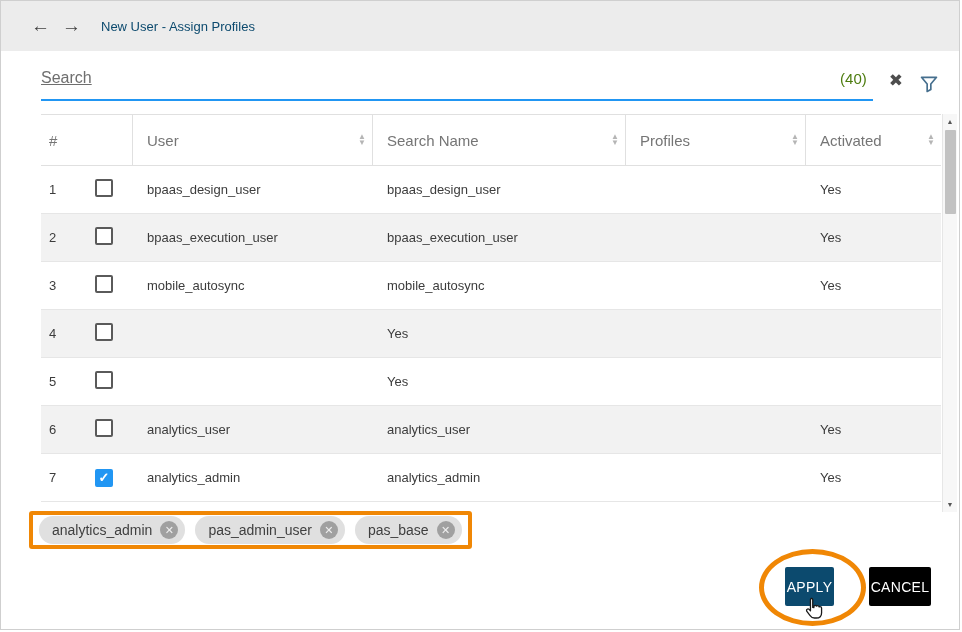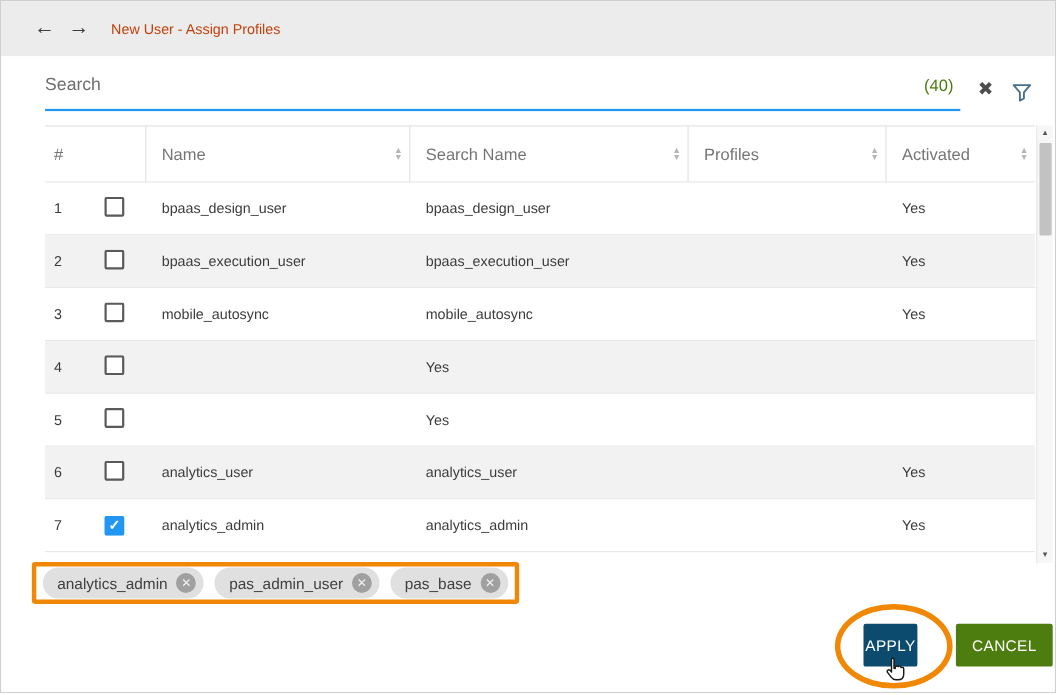--- a/index.html
+++ b/index.html
@@ -3,26 +3,26 @@
 <meta charset="utf-8">
 <style>
   * { box-sizing: border-box; margin: 0; padding: 0; }
   html,body { width: 962px; height: 632px; }
   body { font-family: "Liberation Sans", sans-serif; background: #fff; }
   .screen { position: relative; width: 960px; height: 630px; border: 1px solid #cfcfcf; background: #fff; overflow: hidden; }
 
   
   .topbar { height: 50px; background: #ececec; display: flex; align-items: center; padding-left: 30px; }
   .arrow { font-size: 19px; font-weight: bold; color: #3e3e3e; margin-right: 12px; cursor: pointer; }
-  .title { font-size: 13px; color: #c2410c; margin-left: 8px; }
+  .title { font-size: 13px; color: #0c4a6e; margin-left: 8px; }
 
   
   .searchrow { display: flex; align-items: flex-end; margin-left: 40px; height: 50px; }
   .searchfield { flex: 1; display: flex; justify-content: space-between; align-items: center; border-bottom: 2px solid #2196F3; height: 44px; }
-  .ph { font-size: 16px; color: #6e6e6e; }
+  .ph { font-size: 16px; color: #6e6e6e; text-decoration: underline; }
   .count { font-size: 15px; color: #4d7c0f; margin-right: 6px; }
   .clear { font-size: 17px; color: #4d4d4d; margin: 0 0 10px 16px; cursor: pointer; }
   .funnel { margin: 0 20px 7px 16px; cursor: pointer; }
 
   
   .table { margin: 13px 0 0 40px; width: 900px; font-size: 13px; color: #3c3c3c; }
   .thead { display: grid; grid-template-columns: 52px 40px 240px 253px 180px 1fr; height: 52px; border-top: 1px solid #e0e0e0; border-bottom: 1px solid #e0e0e0; color: #757575; font-size: 15px; }
   .hcell { display: flex; align-items: center; justify-content: space-between; padding: 0 6px 0 14px; border-right: 1px solid #e0e0e0; }
   .hcell:last-child { border-right: none; }
   .hcell.hnum { padding-left: 8px; border-right: none; }
@@ -44,21 +44,21 @@
 
   
   .chipwrap { display: inline-flex; margin: 9px 0 0 28px; border: 4px solid #F08705; border-radius: 3px; padding: 1px 6px; }
   .chips { display: flex; align-items: center; gap: 10px; }
   .chip { display: flex; align-items: center; height: 28px; background: #e0e0e0; border-radius: 16px; padding: 0 7px 0 13px; font-size: 14px; color: #3f3f3f; gap: 8px; }
   .chip-x { width: 18px; height: 18px; border-radius: 50%; background: #a0a0a0; color: #efefef; font-size: 11px; display: flex; align-items: center; justify-content: center; cursor: pointer; }
 
   
   .btn { position: absolute; top: 566px; height: 39px; border: none; color: #fff; font-size: 14px; font-family: "Liberation Sans", sans-serif; border-radius: 2px; cursor: pointer; letter-spacing: .3px; }
   .btn.apply { left: 784px; width: 49px; background: #0c4a6e; }
-  .btn.cancel { left: 868px; width: 88px; background: #4d7c0f; }
+  .btn.cancel { left: 868px; width: 62px; background: #000000; }
 
   
   .circle { position: absolute; left: 758px; top: 548px; width: 107px; height: 77px; border: 5px solid #F08705; border-radius: 50%; pointer-events: none; }
   .cursor { position: absolute; left: 801px; top: 594px; pointer-events: none; }
 </style>
 </head>
 <body>
 
 <div class="screen">
 
@@ -77,21 +77,21 @@
     <svg class="funnel" width="20" height="20" viewBox="0 0 24 24">
       <path d="M3 4 L21 4 L14.2 12 L14.2 18.6 L9.8 21 L9.8 12 Z" fill="none" stroke="#466f8e" stroke-width="2" stroke-linejoin="round"></path>
     </svg>
   </div>
 
   <div class="table">
     <div class="thead">
         <div class="hcell hnum">#</div>
         <div class="hcell hcb"></div>
         <div class="hcell">
-          <span>Name</span>
+          <span>User</span>
           <span class="sort">
             <span>▲</span>
             <span>▼</span>
           </span>
         </div>
         <div class="hcell">
           <span>Search Name</span>
           <span class="sort">
             <span>▲</span>
             <span>▼</span>

